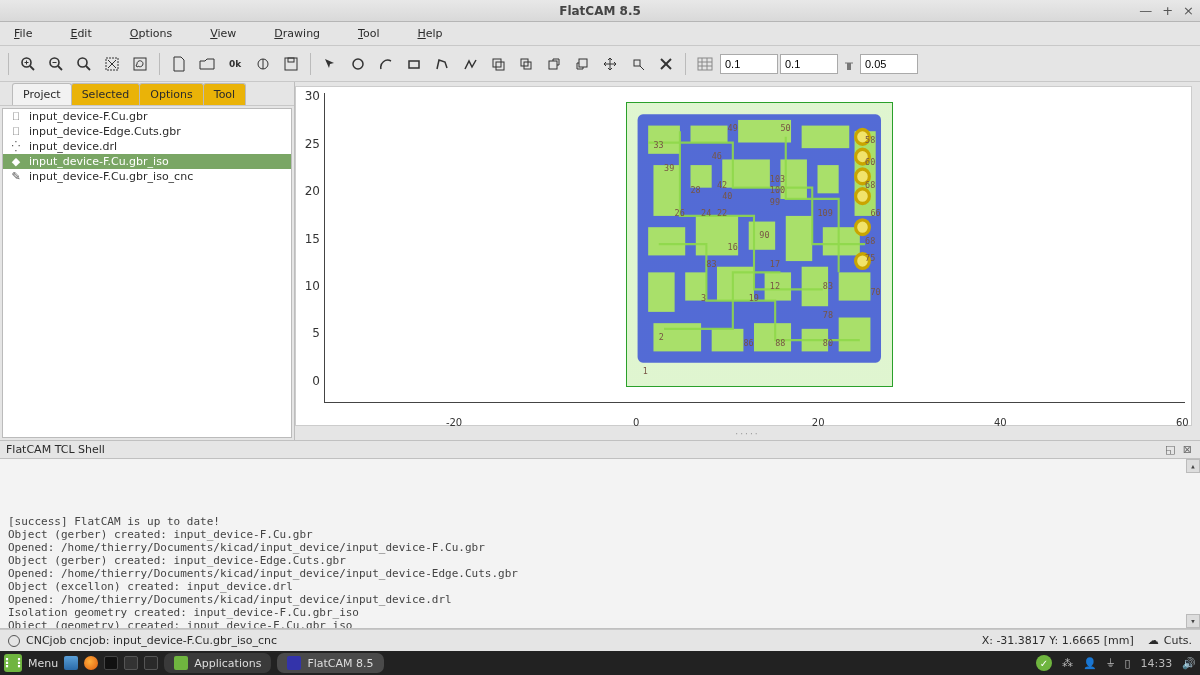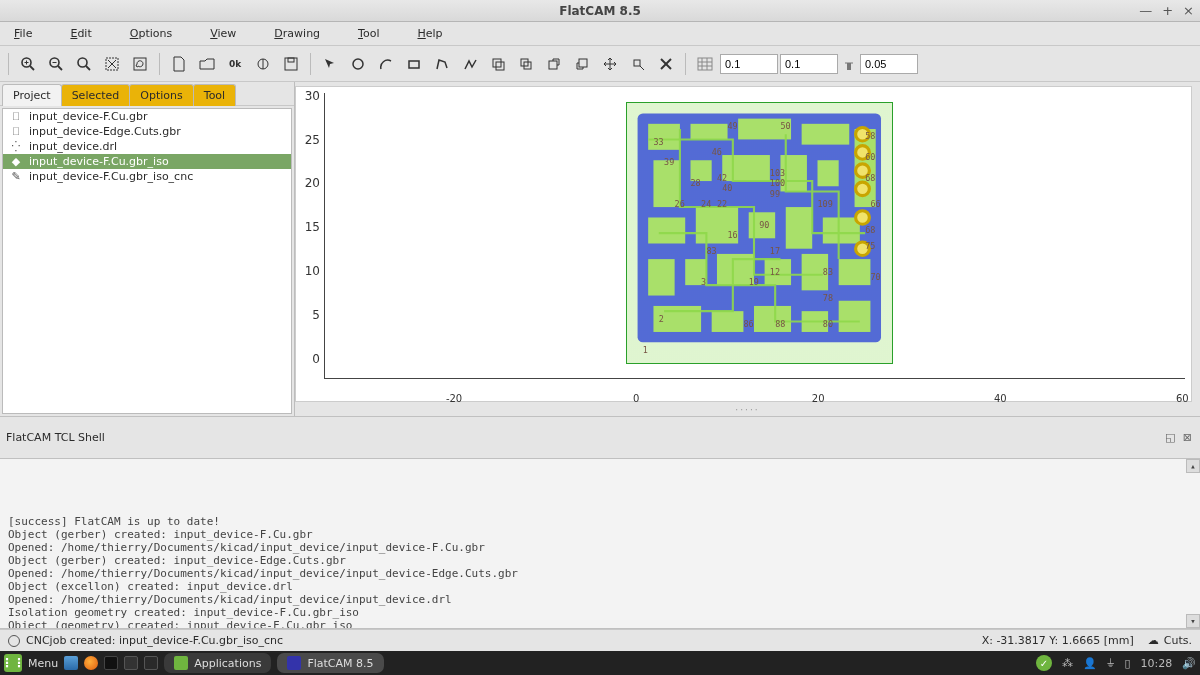--- a/index.html
+++ b/index.html
@@ -92,22 +92,22 @@
   background: #e5e5e5;
   border-right: 1px solid #bdbdbd;
   display: flex;
   flex-direction: column;
 }
 .tabs {
   display: flex;
   height: 24px;
   background: #e5e5e5;
   border-bottom: 1px solid #c8c8c8;
-  align-items: center;
-  padding-left: 2px;
+  align-items: flex-start;
+  padding-left: 12px;
 }
 .tab {
   padding: 4px 10px;
   border: 1px solid #bbb;
   border-bottom: none;
   background: #eab308;
   border-radius: 3px 3px 0 0;
   margin-right: -1px;
   font-size: 11px;
   position: relative;
@@ -180,21 +180,21 @@
   background:
     linear-gradient(0deg, rgba(164,227,120,0.35), rgba(164,227,120,0.35)),
     #fff;
 }
 .pcb svg { width:100%; height:100%; display:block; }
 .dots { text-align:center; color:#999; font-size:9px; letter-spacing:2px; padding:1px 0;}
 .shell-label {
   background: #e5e5e5;
   border-top: 1px solid #c0c0c0;
   border-bottom: 1px solid #c0c0c0;
-  padding: 14px 6px;
+  padding: 2px 6px;
   font-size: 11px;
   display:flex;
   justify-content: space-between;
 }
 .shell-label .shell-ctrls { color:#666; font-size:11px; letter-spacing:2px;}
 .shell {
   height: 170px;
   background: #f3f3f3;
   font-family: "DejaVu Sans Mono","Liberation Mono", monospace;
   font-size: 11px;
@@ -587,21 +587,21 @@
 Object (excellon) created: input_device.drl
 Opened: /home/thierry/Documents/kicad/input_device/input_device.drl
 Isolation geometry created: input_device-F.Cu.gbr_iso
 Object (geometry) created: input_device-F.Cu.gbr_iso
 Object (cncjob) created: input_device-F.Cu.gbr_iso_cnc
 CNCjob created: input_device-F.Cu.gbr_iso_cnc</div></div>
 
 <div class="statusbar">
   <div class="sb-left">
     <span class="circle-icon"></span>
-    <span>CNCjob created: input_device-F.Cu.gbr_iso_cnc</span>
+    <span>CNCjob cncjob: input_device-F.Cu.gbr_iso_cnc</span>
   </div>
   <div class="sb-right">
     <span>X: -31.3817  Y: 1.6665  [mm]</span>
     <span style="display:flex;align-items:center;gap:5px">
         <span>☁</span>
         <span>Cuts.</span>
       </span>
   </div>
 </div>
 
@@ -621,16 +621,16 @@
     <span class="ico-sq" style="background:#33a; border-radius:2px"></span>
     <span>FlatCAM 8.5</span>
   </div>
   <div class="spacer"></div>
   <div class="tray">
     <span class="tray-dot">✓</span>
     <span>⁂</span>
     <span>👤</span>
     <span>⏚</span>
     <span>▯</span>
-    <span>10:28</span>
+    <span>14:33</span>
     <span>🔊</span>
   </div>
 </div>
 
 </body></html>

